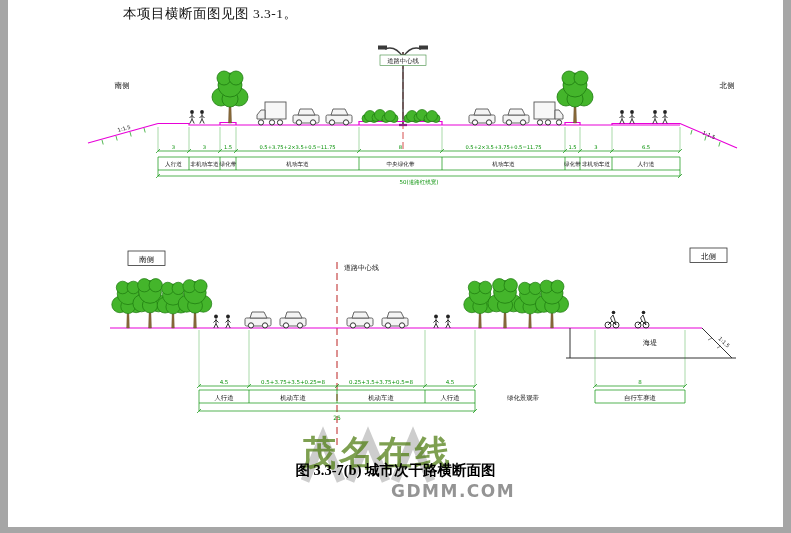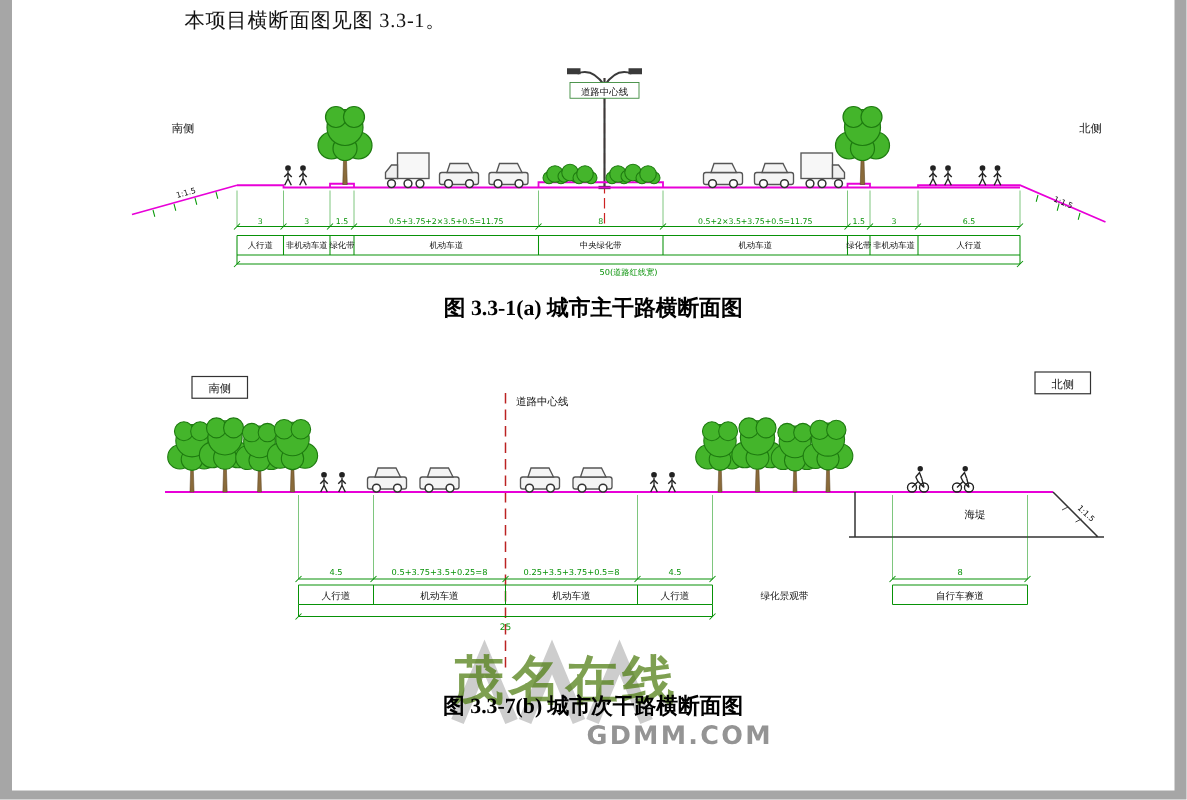--- a/index.html
+++ b/index.html
@@ -172,21 +172,20 @@
       <text x="320.5" y="135.5">中央绿化带</text>
       <text x="423.5" y="135.5">机动车道</text>
       <text x="492.5" y="135.5">绿化带</text>
       <text x="516" y="135.5">非机动车道</text>
       <text x="566" y="135.5">人行道</text>
     </g>
 
     <text x="339" y="153.5" text-anchor="middle" font-size="5.5" fill="#089208">50(道路红线宽)</text>
   </svg>
 
-  <div id="capA" class="fig-caption">图 3.3-1(a) 城市主干路横断面图</div>
 
   <svg id="figB" class="figsvg" width="660" height="215" viewBox="0 0 660 215">
 
     <g>
       <rect x="48" y="5" width="37" height="14.5" fill="none" stroke="#333" stroke-width="0.8"></rect>
       <text x="66.5" y="15.5" text-anchor="middle" font-size="7.5" fill="#111">南侧</text>
     </g>
     <g>
       <rect x="610" y="2" width="37" height="14.5" fill="none" stroke="#333" stroke-width="0.8"></rect>
       <text x="628.5" y="12.5" text-anchor="middle" font-size="7.5" fill="#111">北侧</text>

